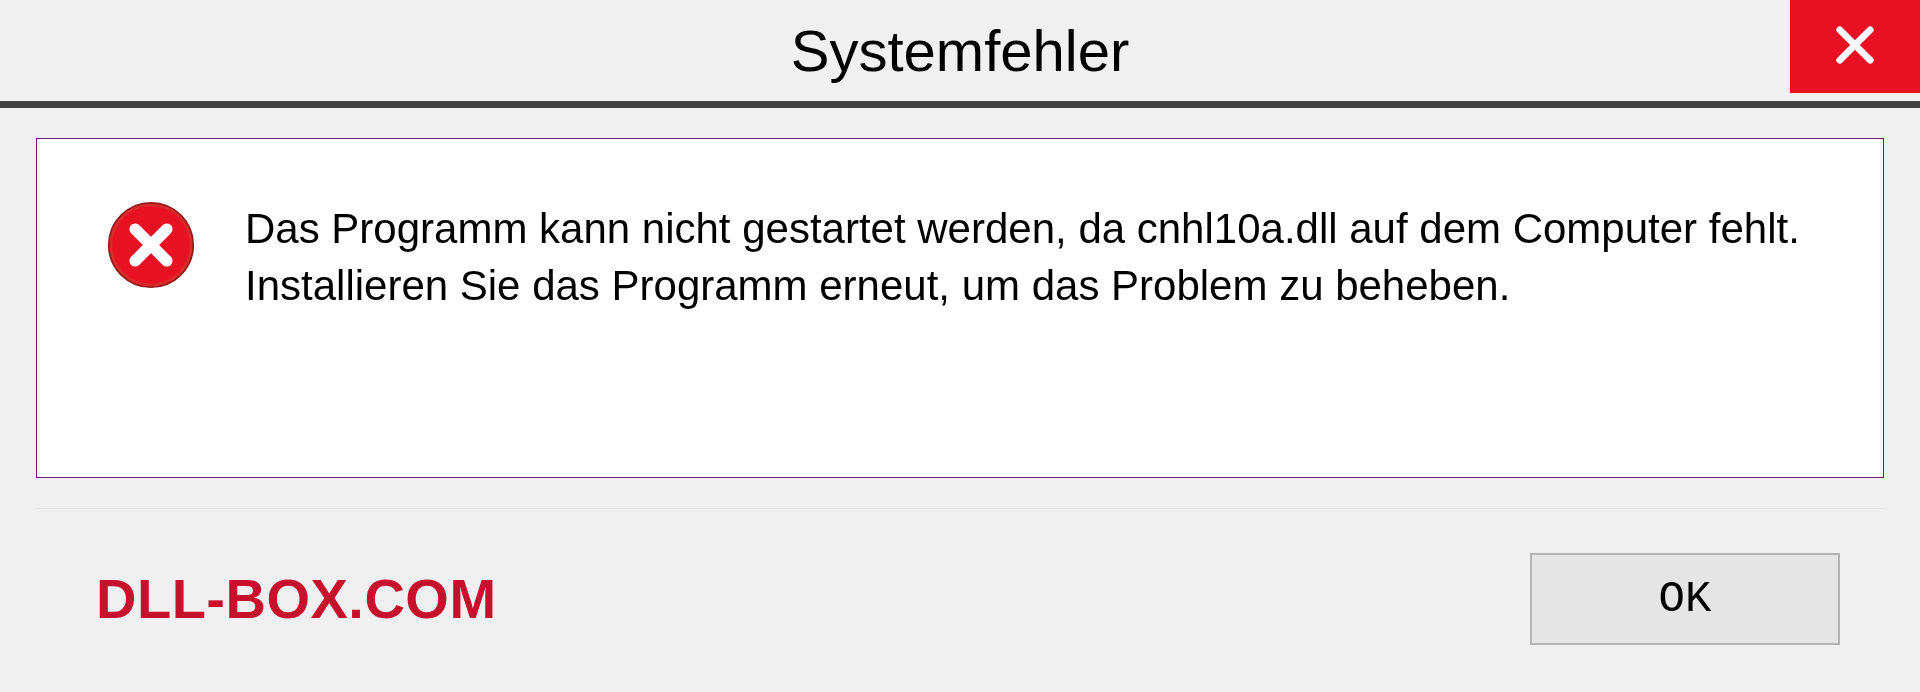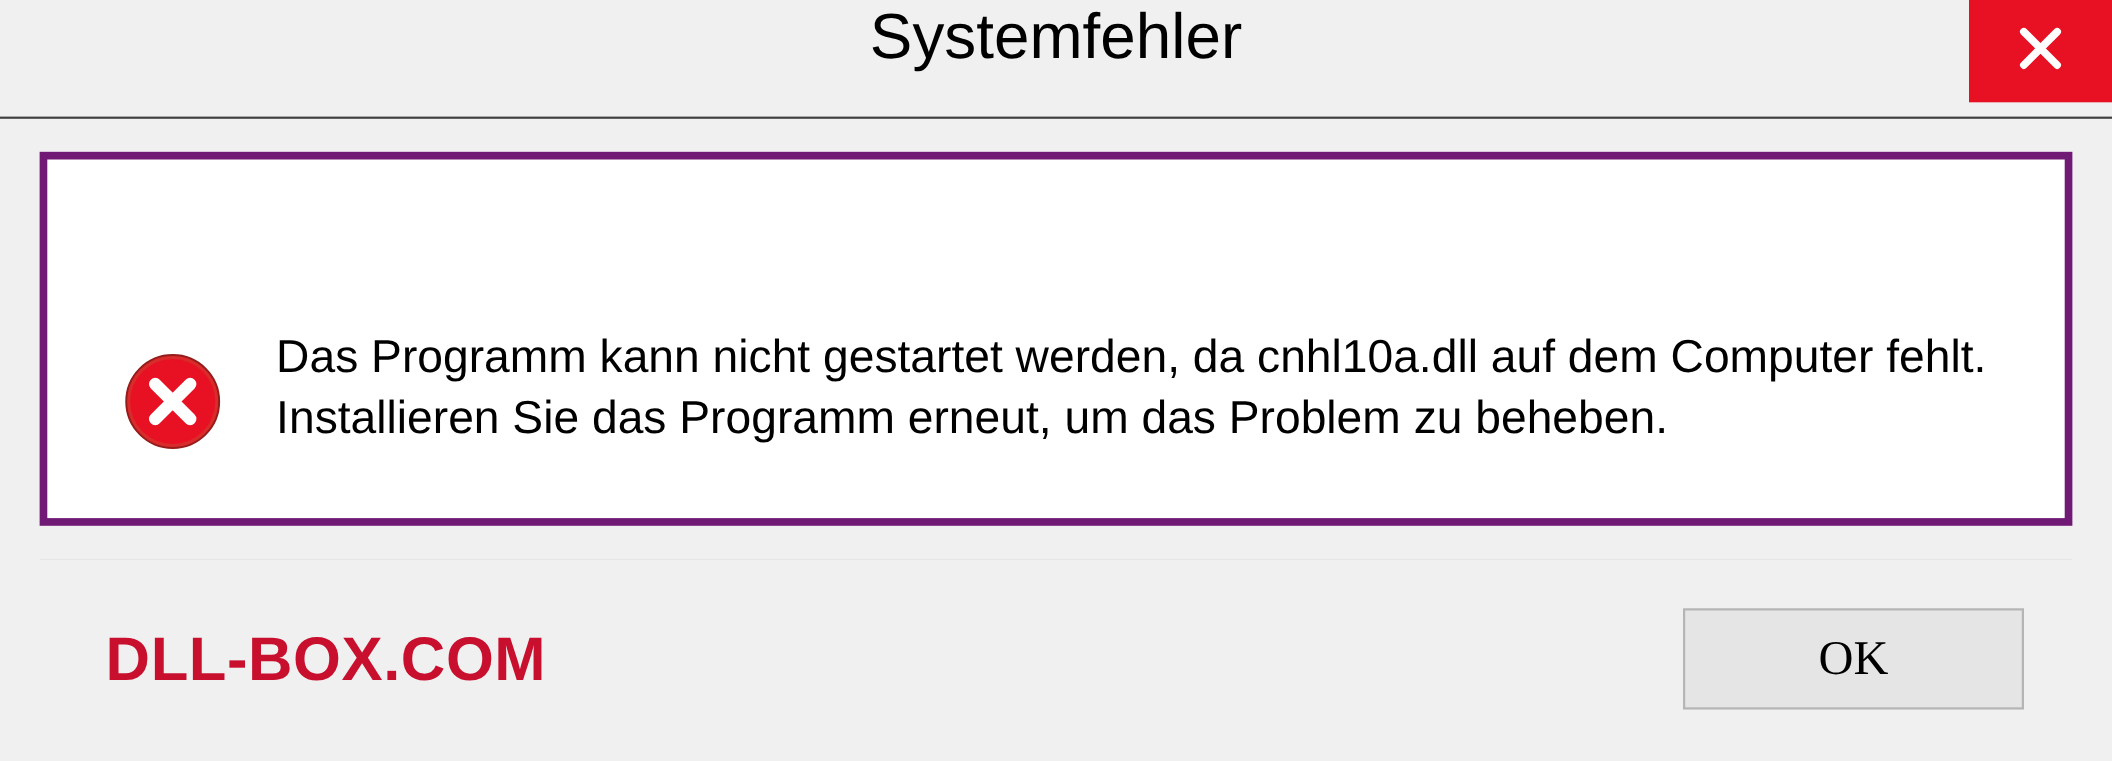--- a/index.html
+++ b/index.html
@@ -18,24 +18,25 @@
     .dialog-window {
       width: 100%;
       height: 100%;
       background: #f0f0f0;
       display: flex;
       flex-direction: column;
     }
     .titlebar {
       height: 108px;
       display: flex;
+      align-items: center;
       justify-content: center;
       position: relative;
       background: #f0f0f0;
-      border-bottom: 2px solid #404040;
+      border-bottom: 7px solid #404040;
     }
     .title-text {
       font-size: 58px;
       font-weight: 400;
       color: #000;
       text-align: center;
     }
     .close-button {
       position: absolute;
       right: 0;
@@ -54,24 +55,24 @@
     }
     .content-area {
       flex: 1;
       padding: 30px 36px 0 36px;
       background: #f0f0f0;
       display: flex;
       flex-direction: column;
     }
     .message-panel {
       background: #ffffff;
-      border: 7px solid #701a75;
+      border: 1px solid #701a75;
       padding: 62px 60px 62px 70px;
       display: flex;
-      align-items: flex-end;
+      align-items: flex-start;
       gap: 50px;
       min-height: 340px;
     }
     .error-icon {
       flex-shrink: 0;
       width: 88px;
       height: 88px;
     }
     .error-icon svg {
       width: 100%;
@@ -104,21 +105,21 @@
       width: 310px;
       height: 92px;
       background: #e5e5e5;
       border: 2px solid #b5b5b5;
       font-size: 44px;
       color: #000;
       cursor: pointer;
       display: flex;
       align-items: center;
       justify-content: center;
-      font-family: Liberation Serif, serif;
+      font-family: Liberation Mono, monospace;
     }
   </style>
 </head>
 <body>
 
 <div class="dialog-window">
   <div class="titlebar">
     <div class="title-text">Systemfehler</div>
     <div class="close-button">
       <span>

